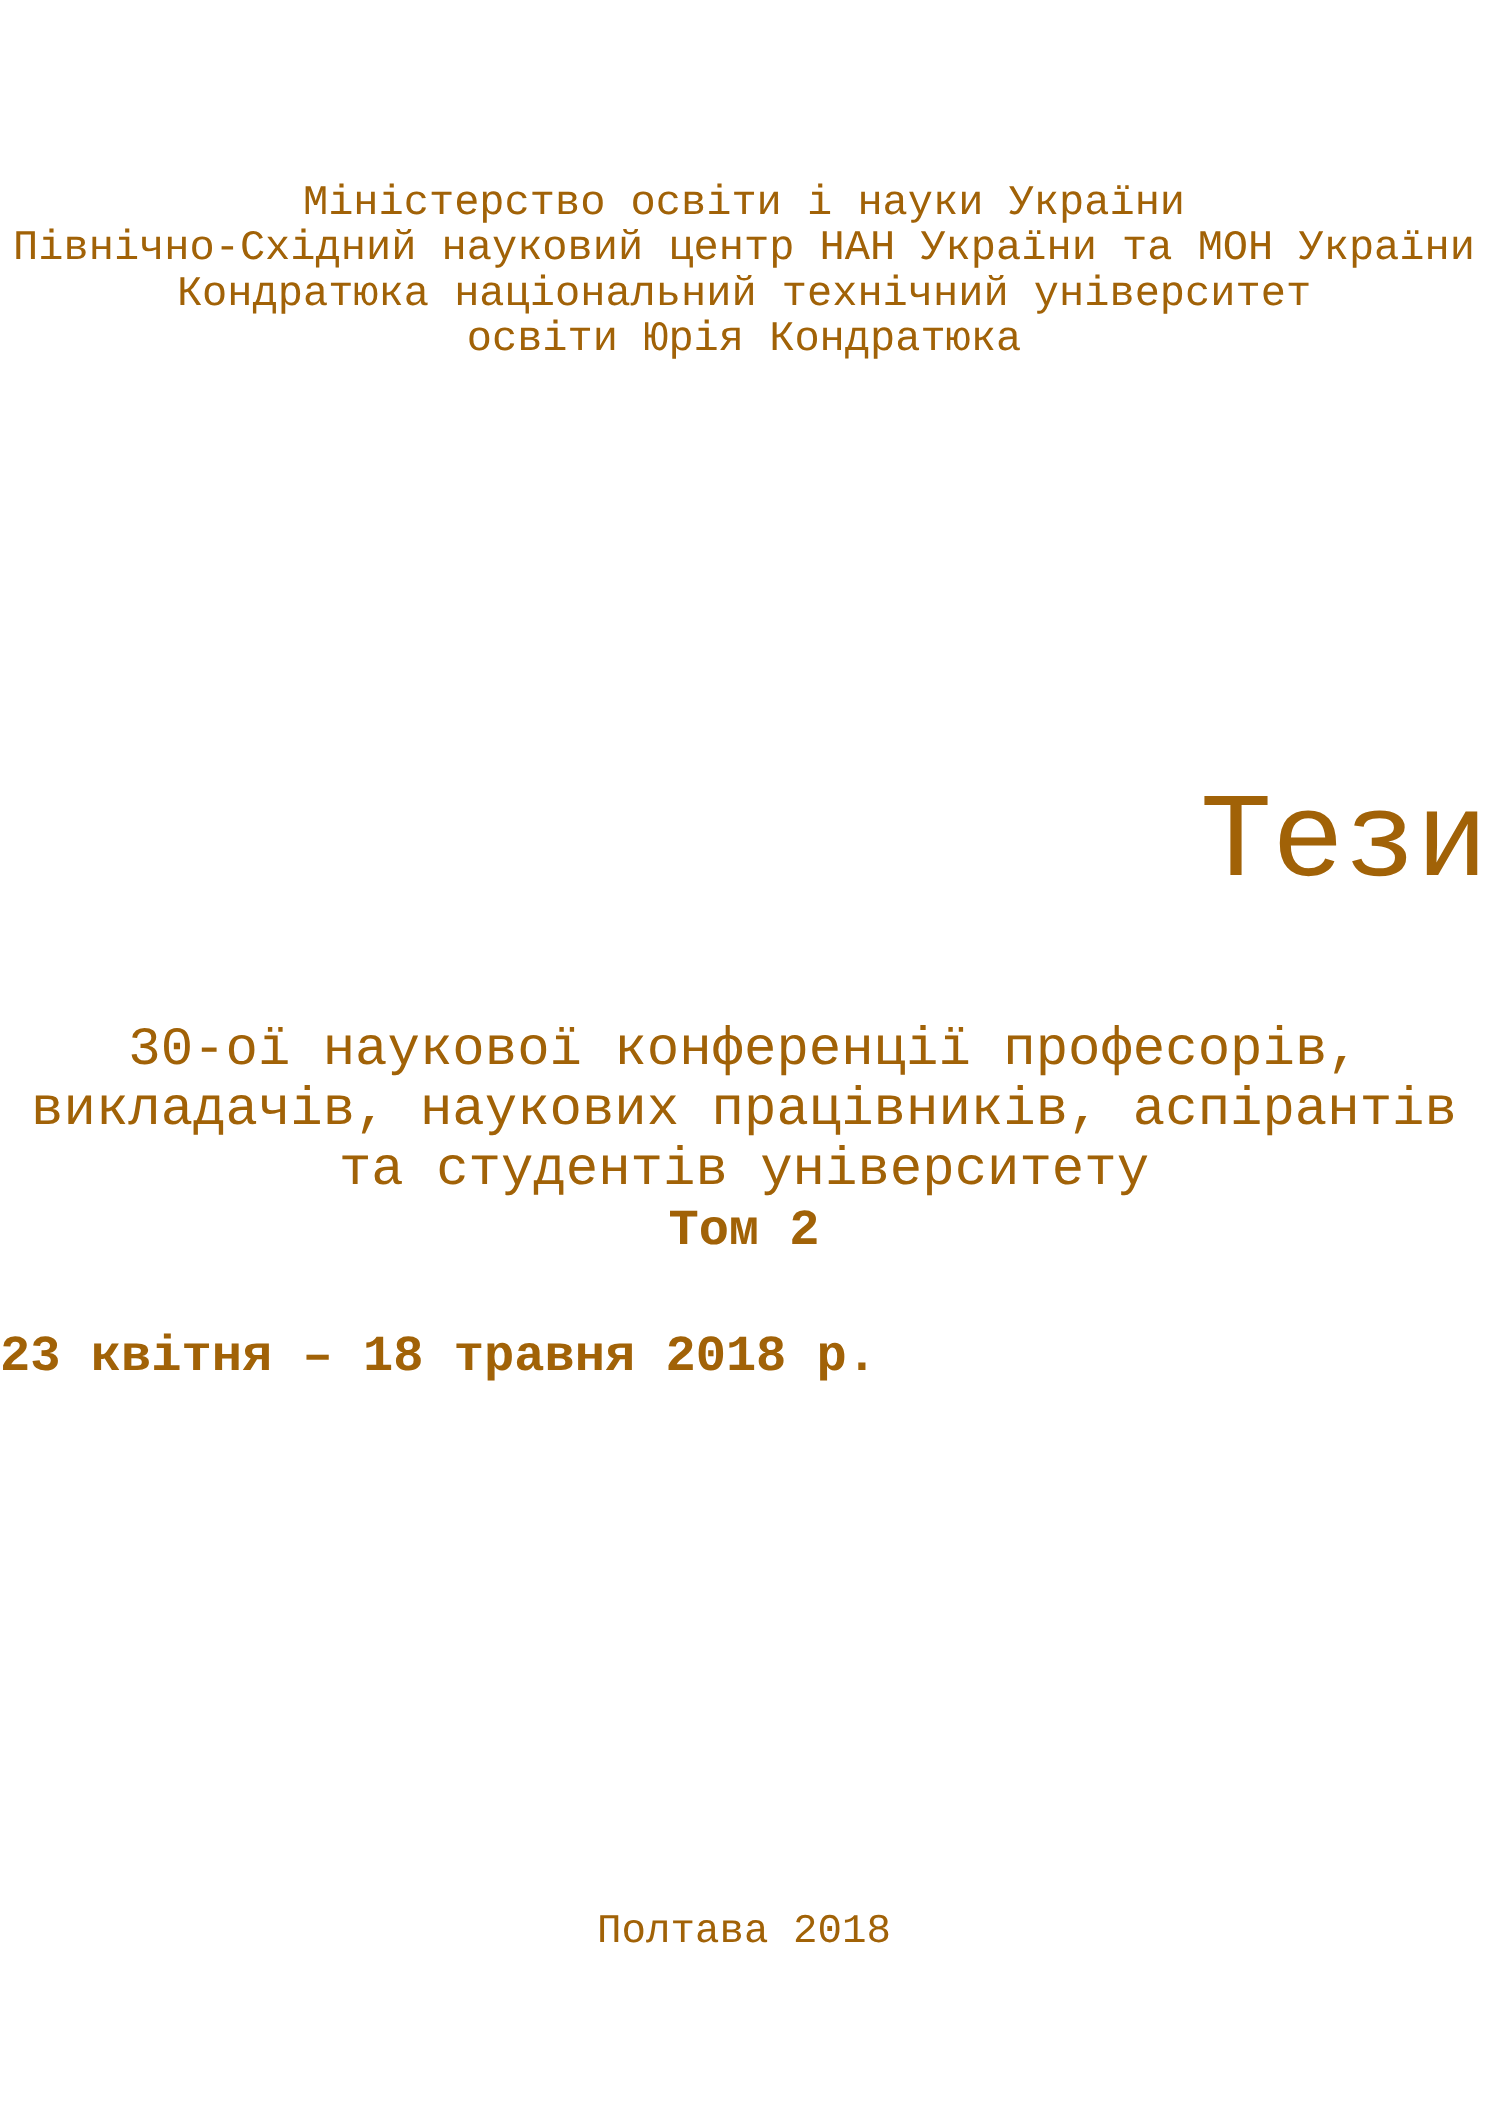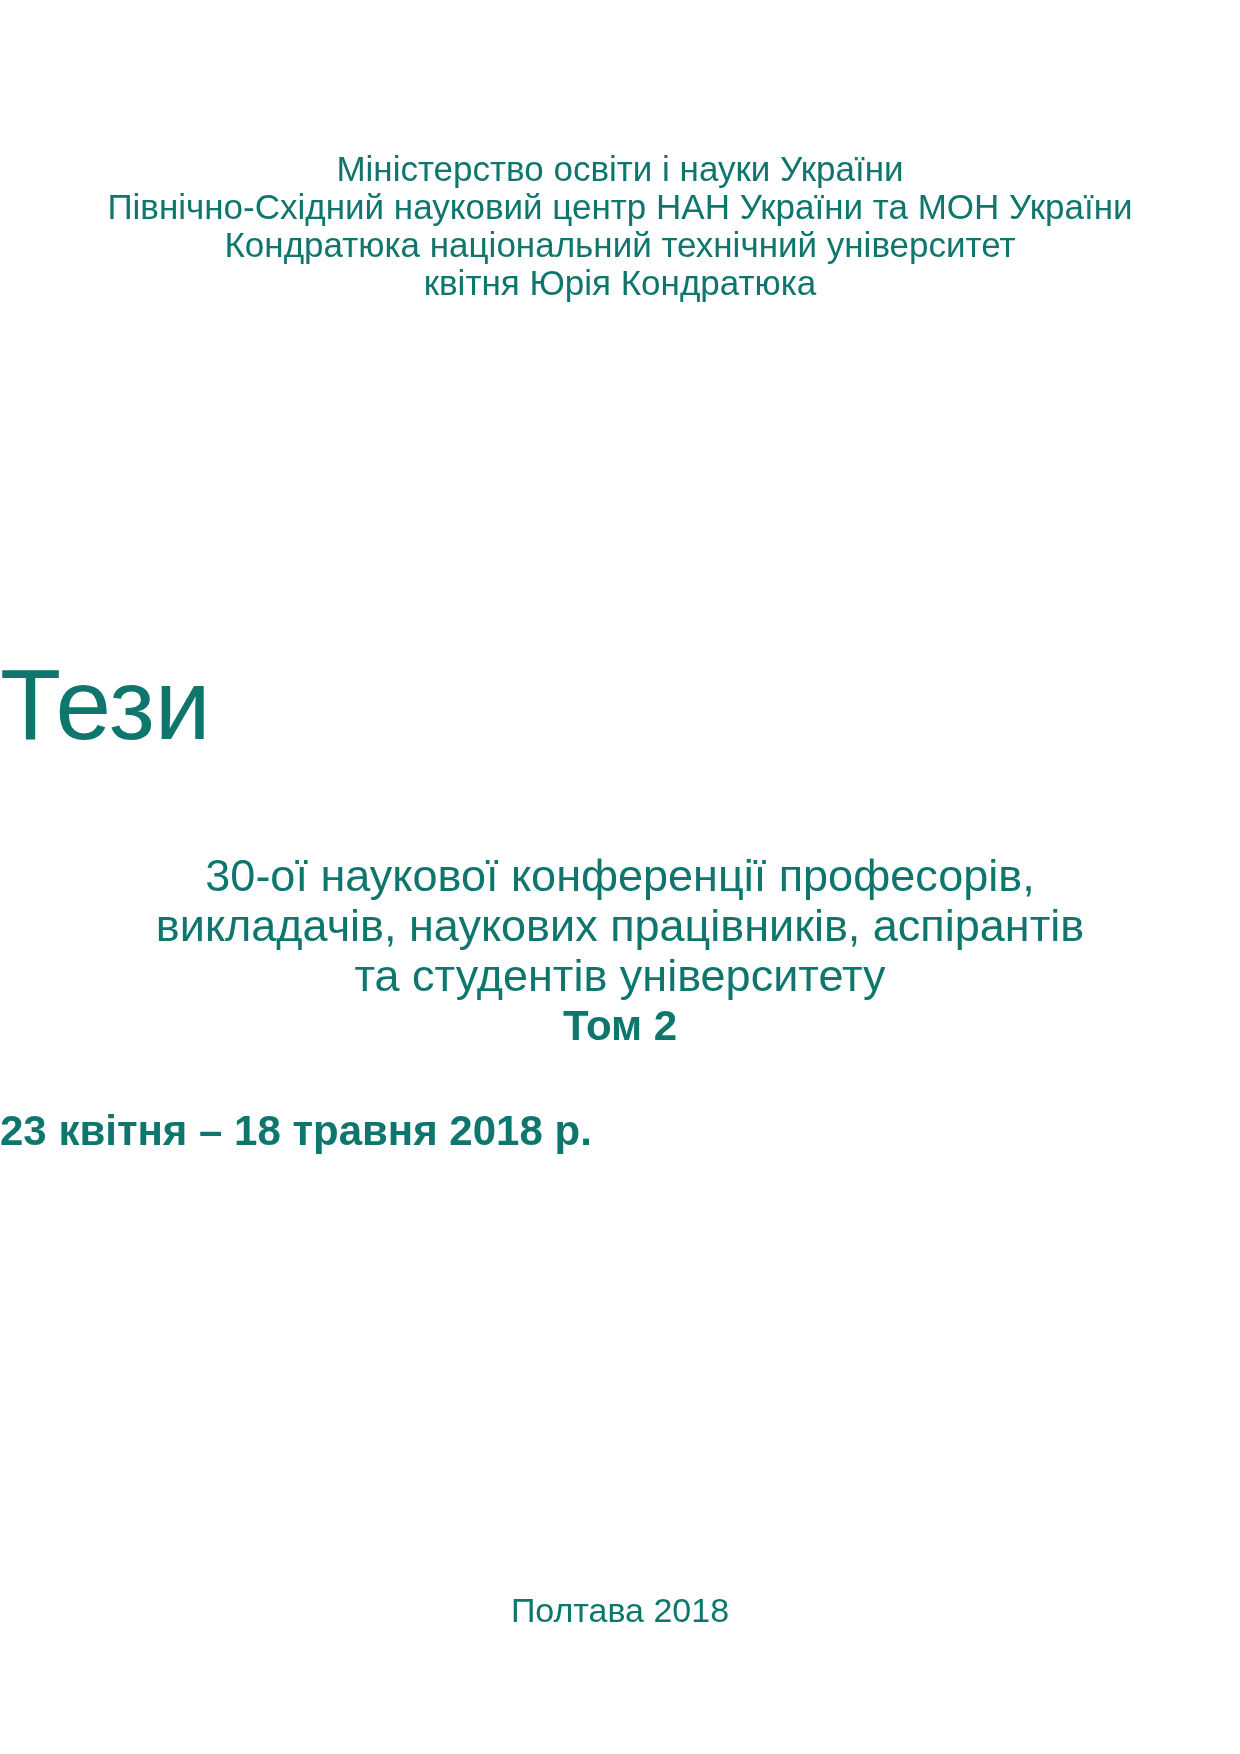--- a/index.html
+++ b/index.html
@@ -5,40 +5,40 @@
   html, body {
     margin: 0;
     padding: 0;
     background: #ffffff;
   }
   .page {
     position: relative;
     width: 1240px;
     height: 1754px;
     background: #ffffff;
-    color: #0f766e;
-    font-family: Liberation Sans, sans-serif;
+    color: #a16207;
+    font-family: Liberation Mono, monospace;
     overflow: hidden;
   }
   .header-block {
     position: absolute;
     top: 150px;
     left: 0;
     width: 100%;
     text-align: center;
     font-size: 35px;
     line-height: 38px;
     white-space: nowrap;
   }
   .main-title {
     position: absolute;
     top: 648px;
     left: 0;
     width: 100%;
-    text-align: left;
+    text-align: right;
     font-size: 100px;
     line-height: 112px;
   }
   .subtitle-block {
     position: absolute;
     top: 851px;
     left: 0;
     width: 100%;
     text-align: center;
     font-size: 45px;
@@ -73,21 +73,21 @@
 </style>
 </head>
 <body>
 
 <div class="page">
 
   <div class="header-block">
     <div>Міністерство освіти і науки України</div>
     <div>Північно-Східний науковий центр НАН України та МОН України</div>
     <div>Кондратюка національний технічний університет</div>
-    <div>квітня Юрія Кондратюка</div>
+    <div>освіти Юрія Кондратюка</div>
   </div>
 
   <div class="main-title">Тези</div>
 
   <div class="subtitle-block">
     <div>30-ої наукової конференції професорів,</div>
     <div>викладачів, наукових працівників, аспірантів</div>
     <div>та студентів університету</div>
     <div class="volume-line">Том 2</div>
   </div>

